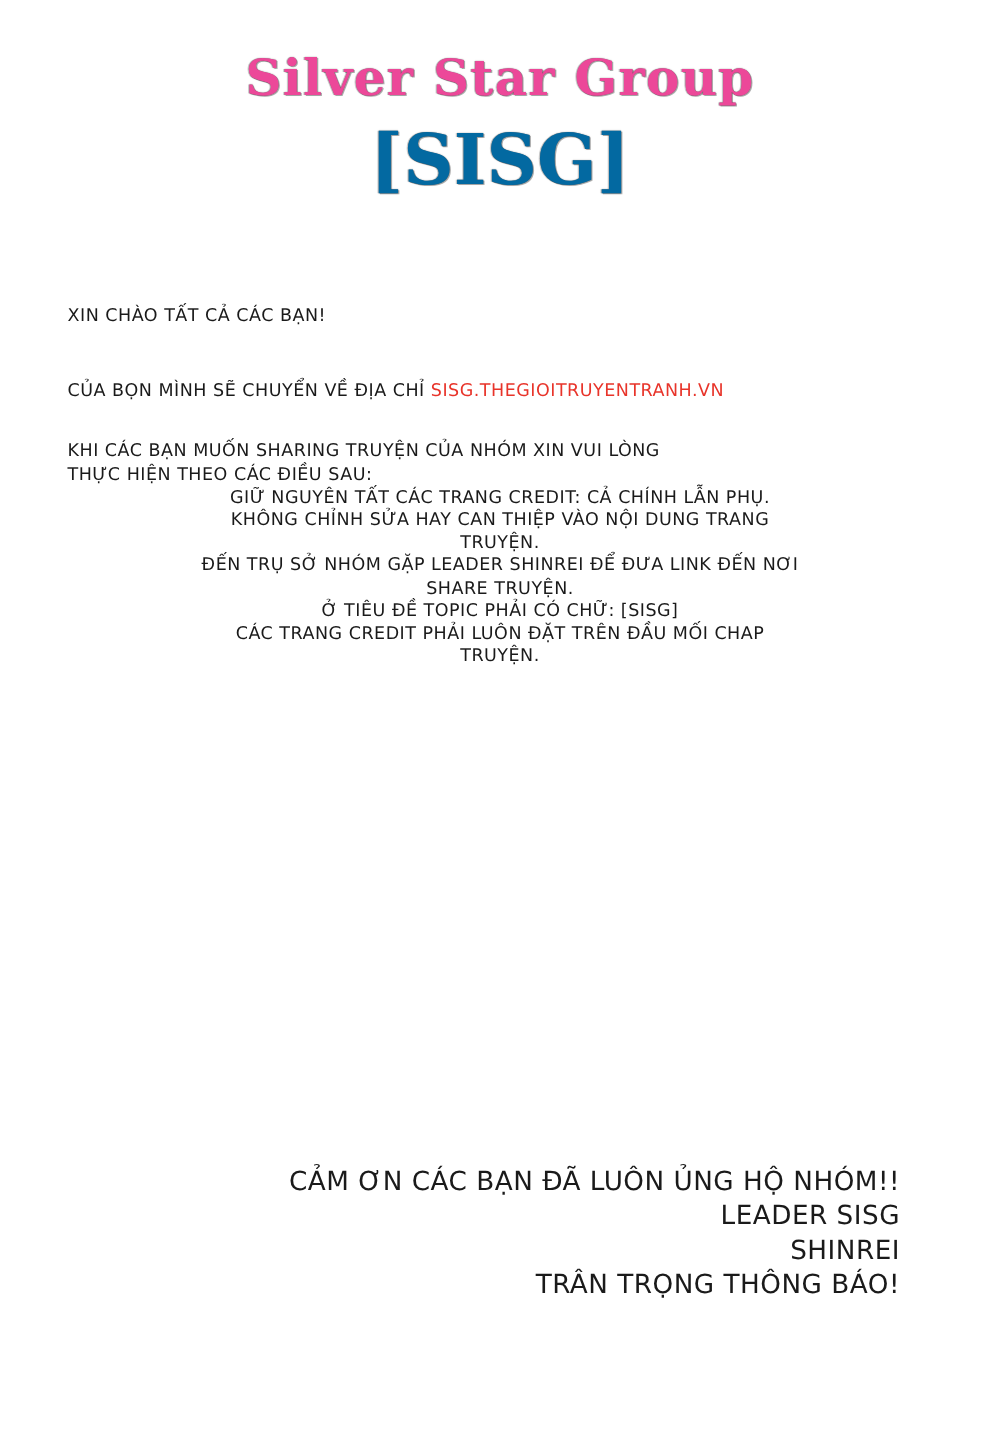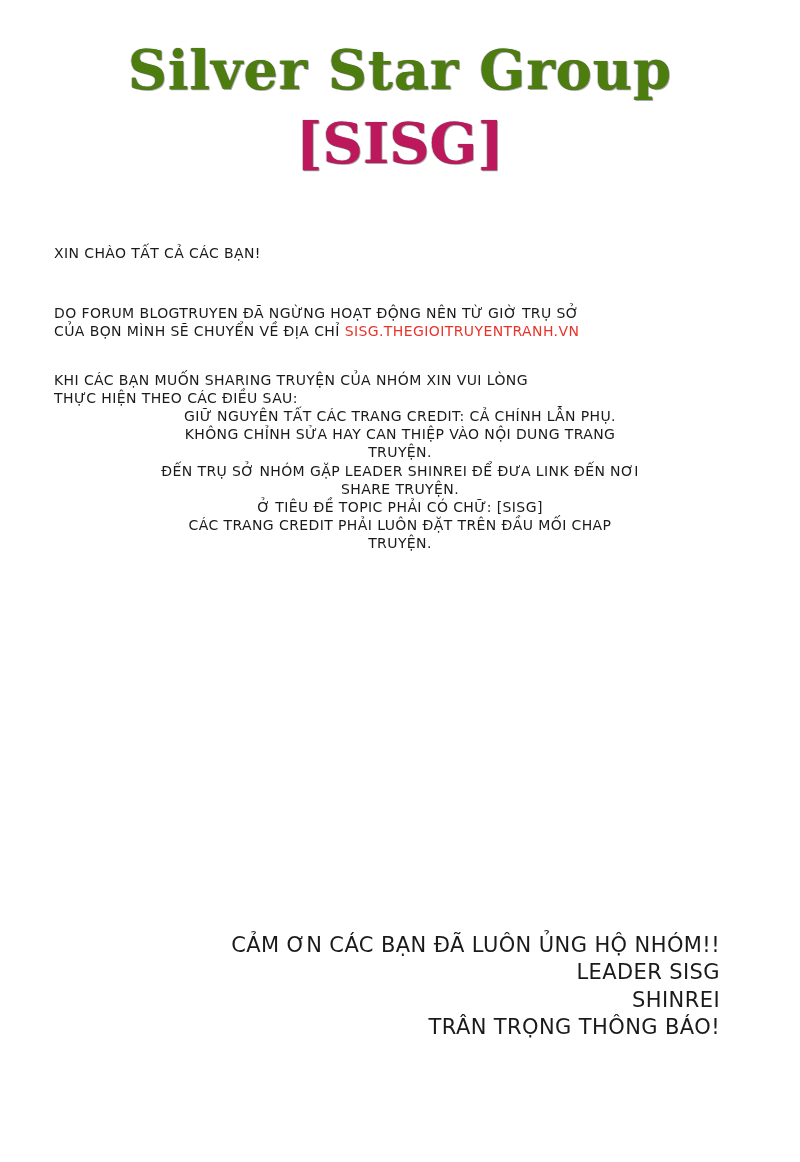--- a/index.html
+++ b/index.html
@@ -27,36 +27,36 @@
   .title-block {
     position: absolute;
     top: 42px;
     left: 0;
     width: 800px;
     text-align: center;
   }
   .title-main {
     font-family: "DejaVu Serif", "Liberation Serif", serif;
     font-weight: bold;
-    font-size: 54px;
+    font-size: 40px;
     line-height: 1.05;
     letter-spacing: 1px;
-    color: #4d7c0f;
+    color: #ec4899;
     text-shadow:
       0 0 1px rgba(0,0,0,0.55),
       1px 1px 0 rgba(40,40,40,0.35),
       -1px 0 0 rgba(90,90,90,0.25);
   }
   .title-sub {
     font-family: "DejaVu Serif", "Liberation Serif", serif;
     font-weight: bold;
     font-size: 56px;
     line-height: 1.1;
     margin-top: 14px;
-    color: #be185d;
+    color: #0369a1;
     text-shadow:
       0 0 1px rgba(0,0,0,0.55),
       1px 1px 0 rgba(40,40,40,0.35),
       -1px 0 0 rgba(90,90,90,0.25);
   }
 
   
   .body-text {
     position: absolute;
     top: 244px;
@@ -125,21 +125,20 @@
 
   <div class="body-text">
 
     <div class="line left">XIN CHÀO TẤT CẢ CÁC BẠN!</div>
 
     <div class="gap-lg"></div>
 
 
     <div class="gap-sm"></div>
 
-    <div class="line left">DO FORUM BLOGTRUYEN ĐÃ NGỪNG HOẠT ĐỘNG NÊN TỪ GIỜ TRỤ SỞ</div>
     <div class="line left"><span>CỦA BỌN MÌNH SẼ CHUYỂN VỀ ĐỊA CHỈ </span><span class="link">SISG.THEGIOITRUYENTRANH.VN</span></div>
 
     <div class="gap-lg"></div>
 
     <div class="line left">KHI CÁC BẠN MUỐN SHARING TRUYỆN CỦA NHÓM XIN VUI LÒNG</div>
     <div class="line left">THỰC HIỆN THEO CÁC ĐIỀU SAU:</div>
 
     <div class="rules">
       <div class="line">GIỮ NGUYÊN TẤT CÁC TRANG CREDIT: CẢ CHÍNH LẪN PHỤ.</div>
       <div class="line">KHÔNG CHỈNH SỬA HAY CAN THIỆP VÀO NỘI DUNG TRANG</div>

